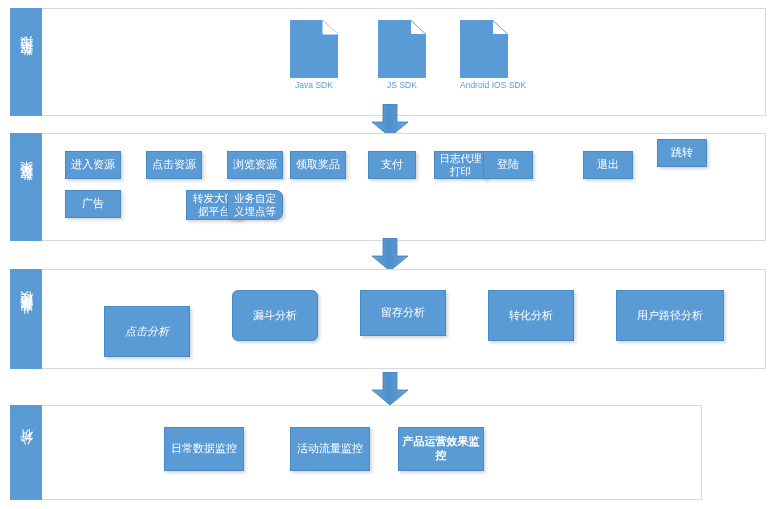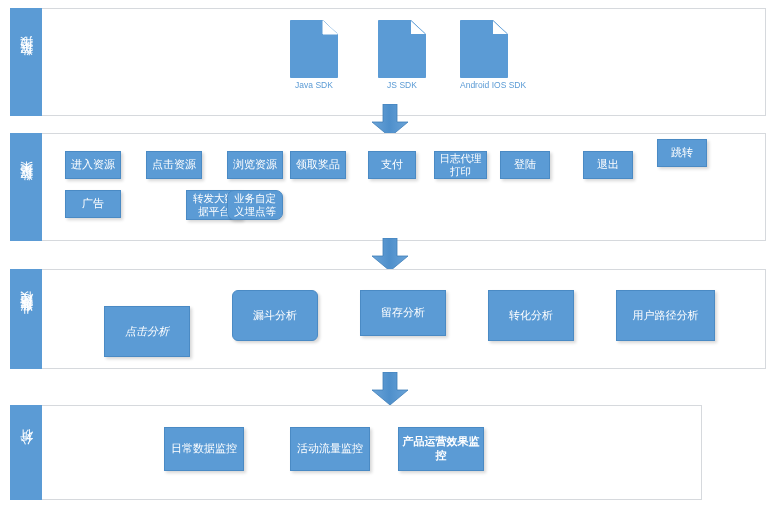--- a/index.html
+++ b/index.html
@@ -175,21 +175,21 @@
     </div>
     <div class="band-body">
 
       <div class="node" style="left:23px; top:18px; width:56px; height:28px;">进入资源</div>
       <div class="node" style="left:104px; top:18px; width:56px; height:28px;">点击资源</div>
       <div class="node" style="left:185px; top:18px; width:56px; height:28px;text-align:center;">浏览资源</div>
       <div class="node" style="left:248px; top:18px; width:56px; height:28px;">领取奖品</div>
       <div class="node" style="left:326px; top:18px; width:48px; height:28px;">支付</div>
       <div class="node two-line" style="left:392px; top:18px; width:53px; height:28px; white-space:pre-line;">日志代理
 打印</div>
-      <div class="node" style="left:458px; top:18px; width:50px; height:28px;">登陆</div>
+      <div class="node" style="left:441px; top:18px; width:50px; height:28px;">登陆</div>
       <div class="node" style="left:541px; top:18px; width:50px; height:28px;">退出</div>
       <div class="node" style="left:615px; top:6px; width:50px; height:28px;">跳转</div>
 
       <div class="node" style="left:23px; top:57px; width:56px; height:28px;">广告</div>
       <div class="node two-line" style="left:104px; top:57px; width:56px; height:30px; white-space:pre-line;margin-left:40px;">转发大数
 据平台</div>
       <div class="node two-line" style="left:185px; top:57px; width:56px; height:30px; white-space:pre-line;border-radius:7px;">业务自定
 义埋点等</div>
 
     </div>
@@ -205,21 +205,21 @@
     <div class="band-frame"></div>
     <div class="band-label">
       <span>业务数据建模</span>
     </div>
     <div class="band-body">
 
       <div class="node" style="left:62px; top:37px; width:86px; height:51px;font-style:italic;">点击分析</div>
       <div class="node" style="left:190px; top:21px; width:86px; height:51px;border-radius:6px;">漏斗分析</div>
       <div class="node" style="left:318px; top:21px; width:86px; height:46px;">留存分析</div>
       <div class="node" style="left:446px; top:21px; width:86px; height:51px;">转化分析</div>
-      <div class="node" style="left:574px; top:21px; width:99px; height:51px;">用户路径分析</div>
+      <div class="node" style="left:574px; top:21px; width:108px; height:51px;">用户路径分析</div>
 
     </div>
   </div>
 
   <div class="arrow" style="left:370px; top:372px;">
     <svg width="40" height="34" viewBox="0 0 40 34">
       <path d="M13 0 H27 V18 H38 L20 33 L2 18 H13 Z" fill="url(#ag1)" stroke="#3f7eb8" stroke-width="0.8"></path>
     </svg>
   </div>
 

